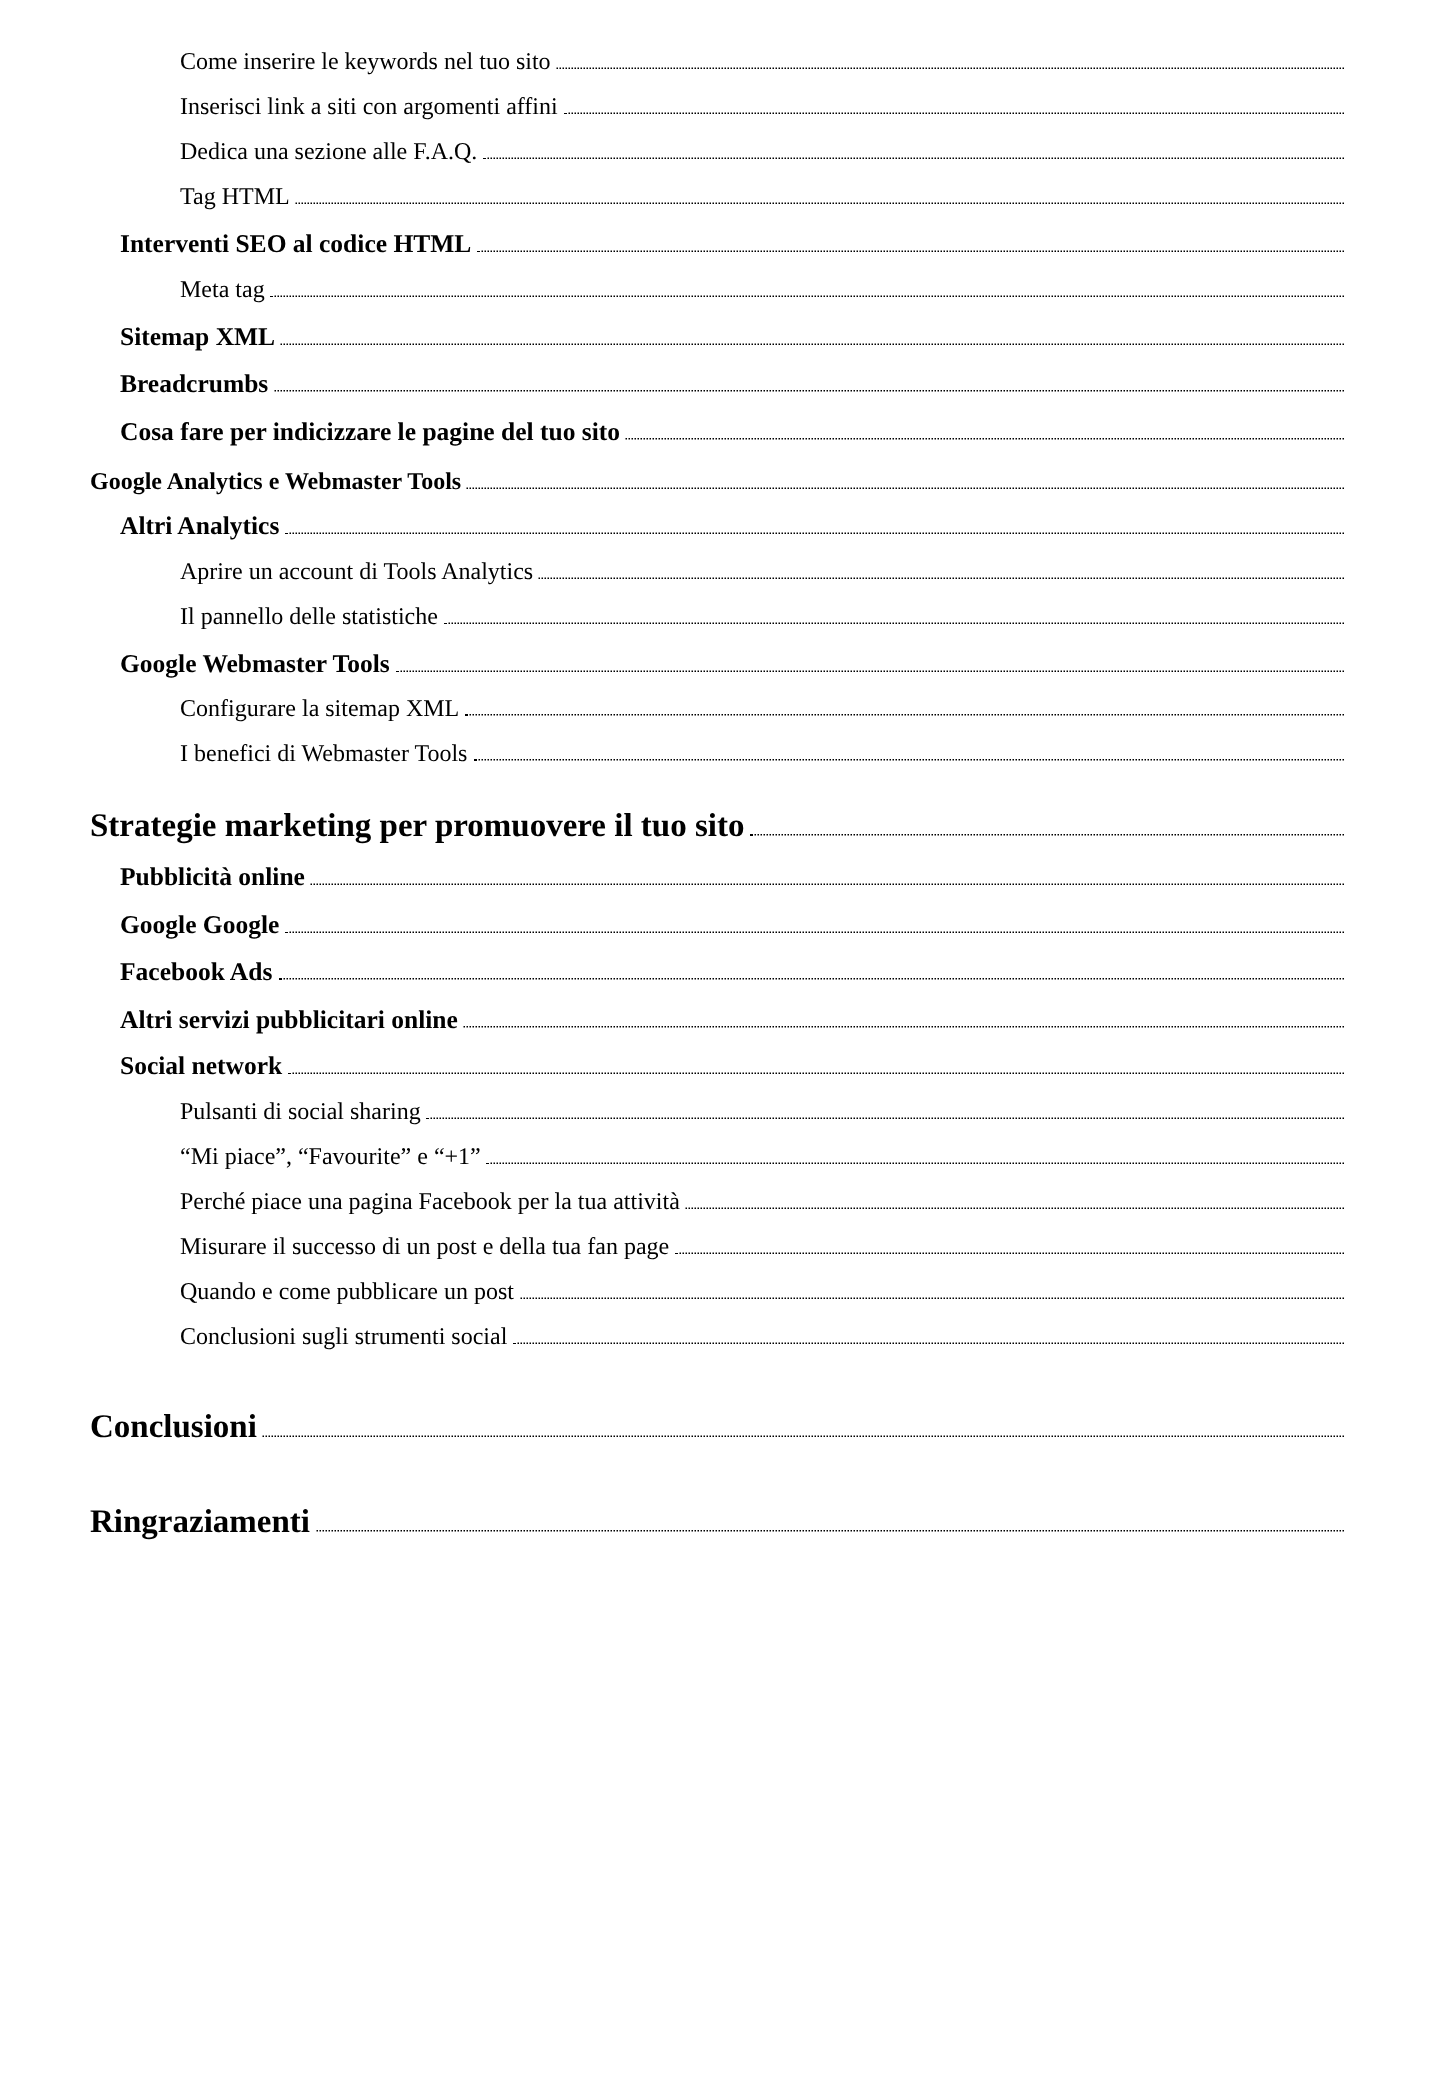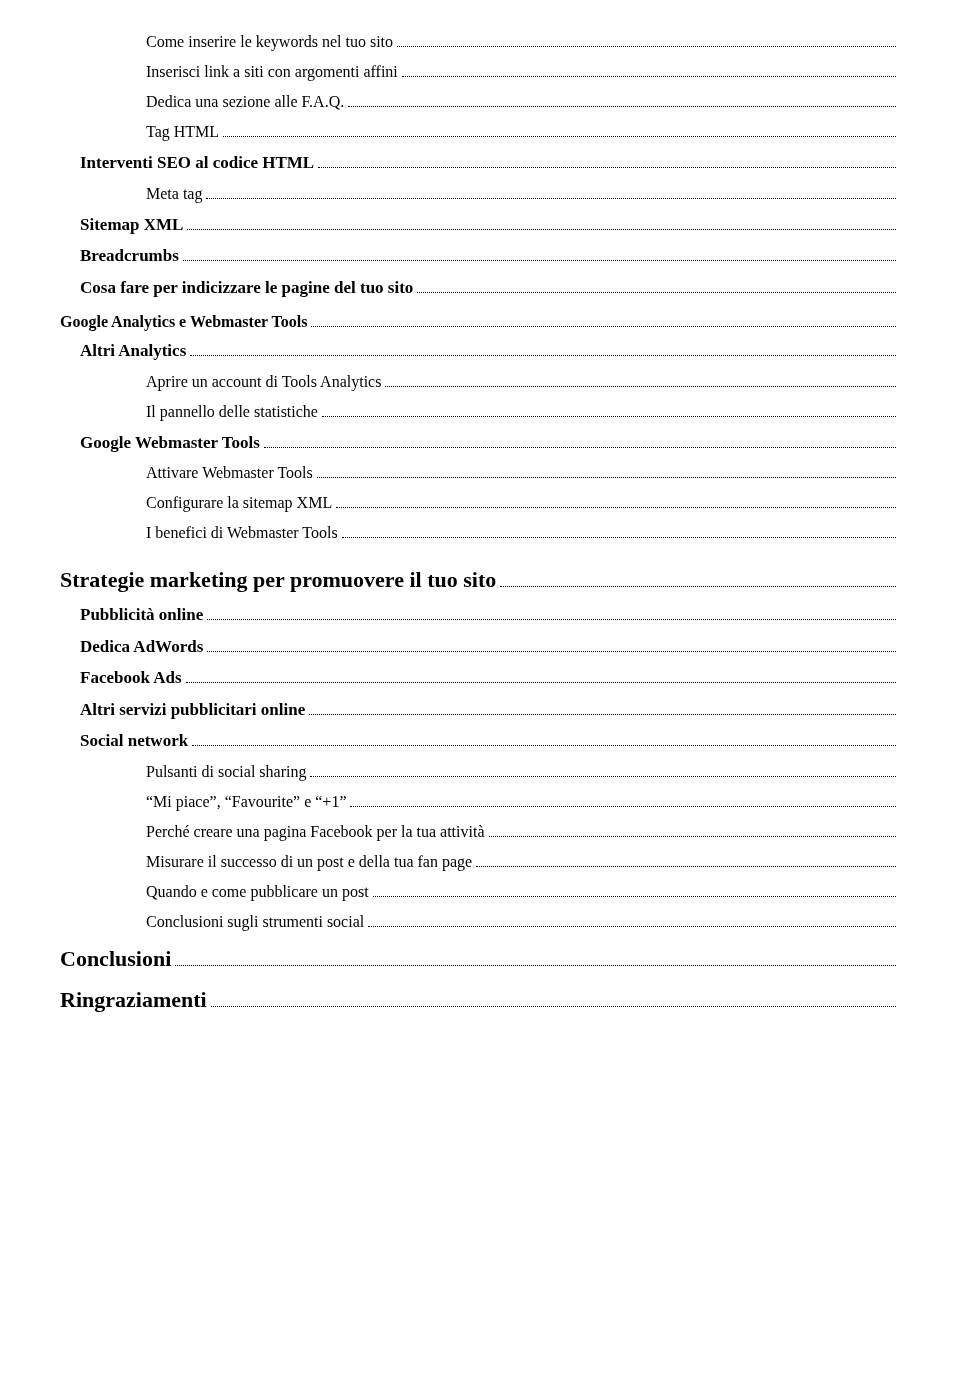--- a/index.html
+++ b/index.html
@@ -51,34 +51,34 @@
 
     .level-2 {
       font-size: 17px;
       font-weight: bold;
       margin-left: 20px;
     }
 
     .level-3 {
       font-size: 16px;
       font-weight: normal;
-      margin-left: 86px;
+      margin-left: 60px;
     }
 
     .level-section {
       font-size: 22px;
       font-weight: bold;
       margin-top: 18px;
       margin-bottom: 6px;
     }
 
     .level-conclusion {
       font-size: 22px;
       font-weight: bold;
-      margin-top: 8px;
+      margin-top: 30px;
     }
   </style>
 </head>
 <body>
 
 <div id="toc-container">
 <div class="toc-item level-3">
       <span class="toc-label">Come inserire le keywords nel tuo sito</span>
       <span class="toc-dots"></span>
       <span class="toc-page"></span>
@@ -142,46 +142,41 @@
       <span class="toc-label">Il pannello delle statistiche</span>
       <span class="toc-dots"></span>
       <span class="toc-page"></span>
     </div>
     <div class="toc-item level-2">
       <span class="toc-label">Google Webmaster Tools</span>
       <span class="toc-dots"></span>
       <span class="toc-page"></span>
     </div>
     <div class="toc-item level-3">
-      <span class="toc-label">Attivare Webmaster Tools</span>
-      <span class="toc-dots"></span>
-      <span class="toc-page"></span>
-    </div>
-    <div class="toc-item level-3">
       <span class="toc-label">Configurare la sitemap XML</span>
       <span class="toc-dots"></span>
       <span class="toc-page"></span>
     </div>
     <div class="toc-item level-3">
       <span class="toc-label">I benefici di Webmaster Tools</span>
       <span class="toc-dots"></span>
       <span class="toc-page"></span>
     </div>
     <div class="toc-item level-section">
       <span class="toc-label">Strategie marketing per promuovere il tuo sito</span>
       <span class="toc-dots"></span>
       <span class="toc-page"></span>
     </div>
     <div class="toc-item level-2">
       <span class="toc-label">Pubblicità online</span>
       <span class="toc-dots"></span>
       <span class="toc-page"></span>
     </div>
     <div class="toc-item level-2">
-      <span class="toc-label">Dedica AdWords</span>
+      <span class="toc-label">Google Google</span>
       <span class="toc-dots"></span>
       <span class="toc-page"></span>
     </div>
     <div class="toc-item level-2">
       <span class="toc-label">Facebook Ads</span>
       <span class="toc-dots"></span>
       <span class="toc-page"></span>
     </div>
     <div class="toc-item level-2">
       <span class="toc-label">Altri servizi pubblicitari online</span>
@@ -197,21 +192,21 @@
       <span class="toc-label">Pulsanti di social sharing</span>
       <span class="toc-dots"></span>
       <span class="toc-page"></span>
     </div>
     <div class="toc-item level-3">
       <span class="toc-label">“Mi piace”, “Favourite” e “+1”</span>
       <span class="toc-dots"></span>
       <span class="toc-page"></span>
     </div>
     <div class="toc-item level-3">
-      <span class="toc-label">Perché creare una pagina Facebook per la tua attività</span>
+      <span class="toc-label">Perché piace una pagina Facebook per la tua attività</span>
       <span class="toc-dots"></span>
       <span class="toc-page"></span>
     </div>
     <div class="toc-item level-3">
       <span class="toc-label">Misurare il successo di un post e della tua fan page</span>
       <span class="toc-dots"></span>
       <span class="toc-page"></span>
     </div>
     <div class="toc-item level-3">
       <span class="toc-label">Quando e come pubblicare un post</span>

